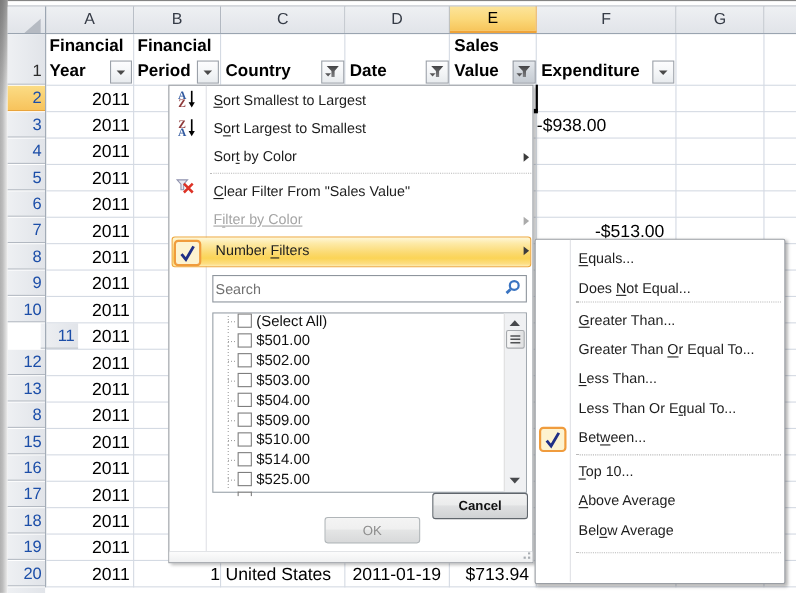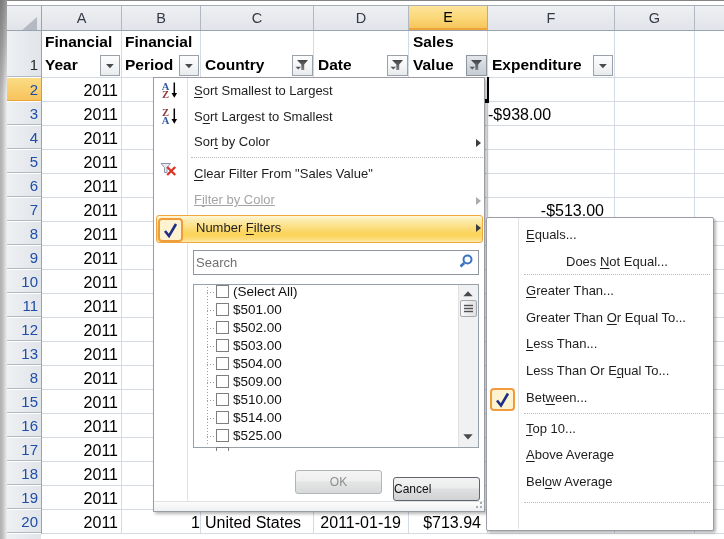--- a/index.html
+++ b/index.html
@@ -53,21 +53,21 @@
 <div class="abs rowhead" style="top:31px;height:46px;color:#2b2b2b;line-height:67px;">1</div>
 <div class="abs rowheadsel" style="top:78px;height:23px;line-height:24px;">2</div>
 <div class="abs rowhead" style="top:102px;height:23px;line-height:24px;">3</div>
 <div class="abs rowhead" style="top:126px;height:23px;line-height:24px;">4</div>
 <div class="abs rowhead" style="top:150px;height:23px;line-height:24px;">5</div>
 <div class="abs rowhead" style="top:174px;height:23px;line-height:24px;">6</div>
 <div class="abs rowhead" style="top:198px;height:23px;line-height:24px;">7</div>
 <div class="abs rowhead" style="top:222px;height:23px;line-height:24px;">8</div>
 <div class="abs rowhead" style="top:246px;height:23px;line-height:24px;">9</div>
 <div class="abs rowhead" style="top:270px;height:23px;line-height:24px;">10</div>
-<div class="abs rowhead" style="top:294px;height:23px;line-height:24px;">11</div>
+<div class="abs rowhead" style="top:294px;height:23px;line-height:24px;margin-left:30px;">11</div>
 <div class="abs rowhead" style="top:318px;height:23px;line-height:24px;">12</div>
 <div class="abs rowhead" style="top:342px;height:23px;line-height:24px;">13</div>
 <div class="abs rowhead" style="top:366px;height:23px;line-height:24px;">8</div>
 <div class="abs rowhead" style="top:390px;height:23px;line-height:24px;">15</div>
 <div class="abs rowhead" style="top:414px;height:23px;line-height:24px;">16</div>
 <div class="abs rowhead" style="top:438px;height:23px;line-height:24px;">17</div>
 <div class="abs rowhead" style="top:462px;height:23px;line-height:24px;">18</div>
 <div class="abs rowhead" style="top:486px;height:23px;line-height:24px;">19</div>
 <div class="abs rowhead" style="top:510px;height:23px;line-height:24px;">20</div>
 <div class="abs rowhead" style="top:534px;height:23px;line-height:24px;"></div>
@@ -254,32 +254,32 @@
       <polygon points="5.3,11.3 14.7,11.3 10,6.2" fill="#47494c"></polygon>
       <polygon points="5.3,149.3 14.7,149.3 10,154.6" fill="#47494c"></polygon>
     </svg>
 <div class="abs" style="left:460px;top:300px;width:17px;height:17px;box-sizing:border-box;border:1px solid #a5a8ac;border-radius:2px;background:linear-gradient(90deg,#f8f8f8 0%,#ececed 50%,#dfe0e1 100%);"></div>
 <svg class="abs" style="left:460px;top:300px;" width="17" height="17">
       <line x1="4" y1="5.5" x2="13" y2="5.5" stroke="#515254" stroke-width="1.4"></line>
       <line x1="4" y1="8.5" x2="13" y2="8.5" stroke="#515254" stroke-width="1.4"></line>
       <line x1="4" y1="11.5" x2="13" y2="11.5" stroke="#515254" stroke-width="1.4"></line>
     </svg>
 <div class="abs" style="left:295px;top:470px;width:87px;height:24px;box-sizing:border-box;border:1px solid #b0b5b8;border-radius:3px;background:linear-gradient(180deg,#f4f4f4 0%,#efefef 45%,#e4e5e5 50%,#d8d9da 100%);font-size:12px;color:#8d8d8d;text-align:center;line-height:22px;">OK</div>
-<div class="abs" style="left:393px;top:477px;width:87px;height:24px;box-sizing:border-box;border:1px solid #60666c;border-radius:3px;background:linear-gradient(180deg,#f3f3f3 0%,#ebecec 45%,#dfe0e1 50%,#d0d2d4 100%);font-size:12px;color:#111;line-height:22px;">Cancel</div>
+<div class="abs" style="left:393px;top:448px;width:87px;height:24px;box-sizing:border-box;border:1px solid #60666c;border-radius:3px;background:linear-gradient(180deg,#f3f3f3 0%,#ebecec 45%,#dfe0e1 50%,#d0d2d4 100%);font-size:12px;color:#111;text-align:center;line-height:22px;font-weight:bold;">Cancel</div>
 <div class="abs" style="left:154px;top:501px;width:330px;height:1px;background:#dfe2e5;"></div>
 <div class="abs" style="left:154px;top:502px;width:330px;height:9px;background:linear-gradient(180deg,#fcfcfc 0%,#eff0f1 100%);"></div>
 <svg class="abs" style="left:474px;top:502px;" width="10" height="9">
       <rect x="6" y="0" width="2" height="2" fill="#a8adb2"></rect>
       <rect x="6" y="4" width="2" height="2" fill="#a8adb2"></rect>
       <rect x="2" y="4" width="2" height="2" fill="#a8adb2"></rect>
     </svg>
 <div class="abs menu" style="left:486px;top:217px;width:228px;height:314px;border-radius:2px;"></div>
 <div class="abs" style="left:518px;top:218px;width:1px;height:311px;background:#e0e2e6;"></div>
 <div class="abs mi" style="left:526px;top:222px;"><u>E</u>quals...</div>
-<div class="abs mi" style="left:526px;top:249px;margin-left:40px;">Does <u>N</u>ot Equal...</div>
+<div class="abs mi" style="left:526px;top:249px;">Does <u>N</u>ot Equal...</div>
 <div class="abs dotsep" style="left:524px;top:274px;width:186px;"></div>
 <div class="abs mi" style="left:526px;top:278px;"><u>G</u>reater Than...</div>
 <div class="abs mi" style="left:526px;top:305px;">Greater Than <u>O</u>r Equal To...</div>
 <div class="abs mi" style="left:526px;top:331px;"><u>L</u>ess Than...</div>
 <div class="abs mi" style="left:526px;top:358px;text-align:center;">Less Than Or E<u>q</u>ual To...</div>
 <div class="abs mi" style="left:526px;top:385px;">Bet<u>w</u>een...</div>
 <div class="abs dotsep" style="left:524px;top:413px;width:186px;"></div>
 <div class="abs mi" style="left:526px;top:416px;"><u>T</u>op 10...</div>
 <div class="abs mi" style="left:526px;top:442px;"><u>A</u>bove Average</div>
 <div class="abs mi" style="left:526px;top:469px;">Bel<u>o</u>w Average</div>

